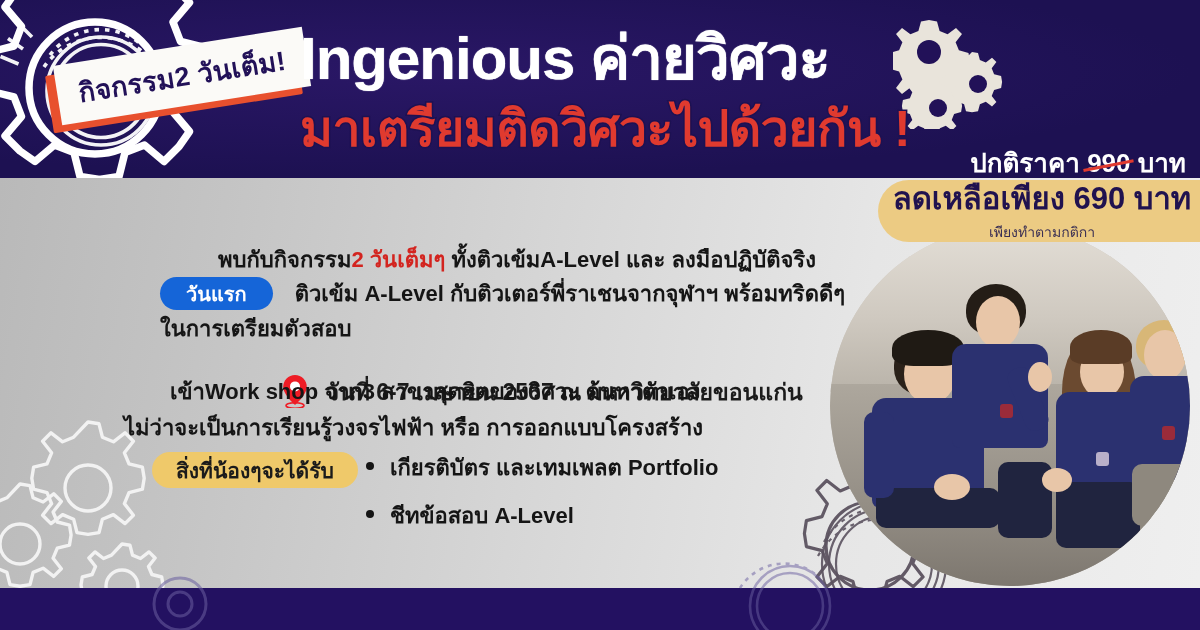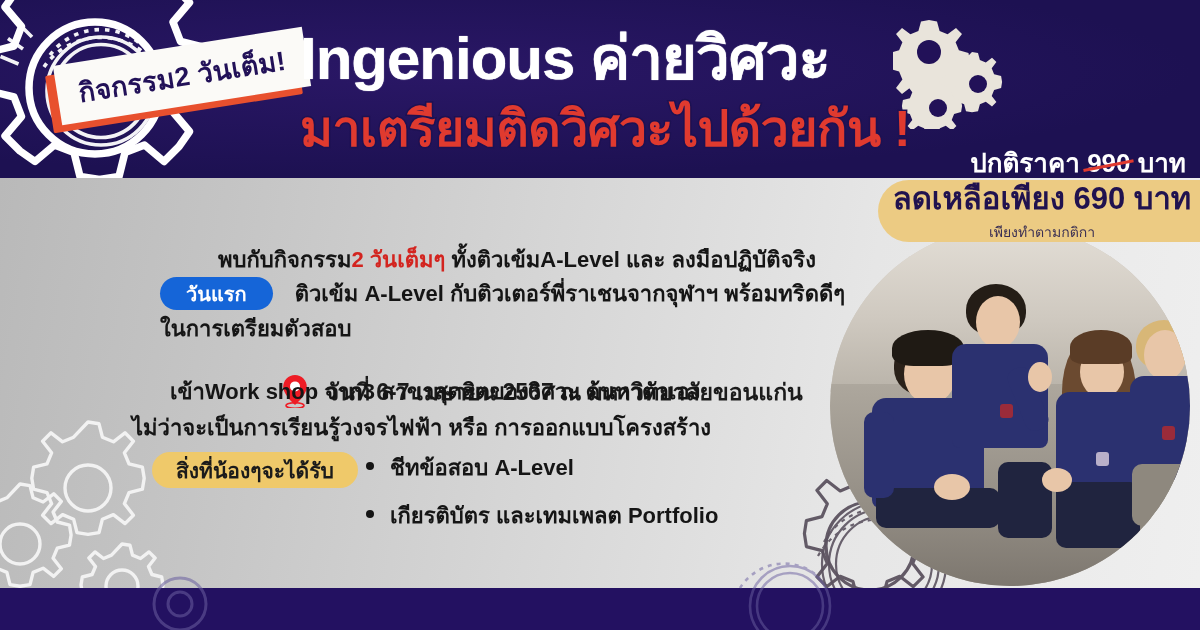--- a/index.html
+++ b/index.html
@@ -331,33 +331,33 @@
 
     <div class="row-day1" style="left:160px;top:98px;">
       <span class="pill pill-blue">วันแรก</span>
       <span class="rowtext">ติวเข้ม A-Level กับติวเตอร์พี่ราเชนจากจุฬาฯ พร้อมทริดดีๆ</span>
     </div>
     <div class="day1-cont" style="left:148px;top:133px;">ในการเตรียมตัวสอบ</div>
 
     <div class="row-day2" style="left:148px;top:196px;">
       <span class="rowtext">เข้าWork shop จาก3 สาขาสุดฮิตของวิศวะ ค้นหาตัวเอง</span>
     </div>
-    <div class="day2-cont" style="left:132px;top:232px;text-align:right;">ไม่ว่าจะเป็นการเรียนรู้วงจรไฟฟ้า หรือ การออกแบบโครงสร้าง</div>
+    <div class="day2-cont" style="left:124px;top:232px;text-align:right;">ไม่ว่าจะเป็นการเรียนรู้วงจรไฟฟ้า หรือ การออกแบบโครงสร้าง</div>
 
     <div class="row-gifts" style="left:152px;top:274px;">
       <span class="pill pill-yellow">สิ่งที่น้องๆจะได้รับ</span>
     </div>
     <ul class="gift-list" style="left:366px;top:272px;">
       <li>
           <span class="gift-bullet"></span>
-          <span>ชีทข้อสอบ A-Level</span>
+          <span>เกียรติบัตร และเทมเพลต Portfolio</span>
         </li>
       <li>
           <span class="gift-bullet"></span>
-          <span>เกียรติบัตร และเทมเพลต Portfolio</span>
+          <span>ชีทข้อสอบ A-Level</span>
         </li>
 
     </ul>
   </div>
 
   <div class="footer-band">
     <div class="gear" style="left:120px;top:-30px;">
       <svg width="150" height="80" viewBox="0 0 150 80">
         <g fill="none" stroke="#6a5fa0" stroke-width="3" stroke-linejoin="round" opacity=".55">
           <circle cx="60" cy="46" r="26"></circle>

